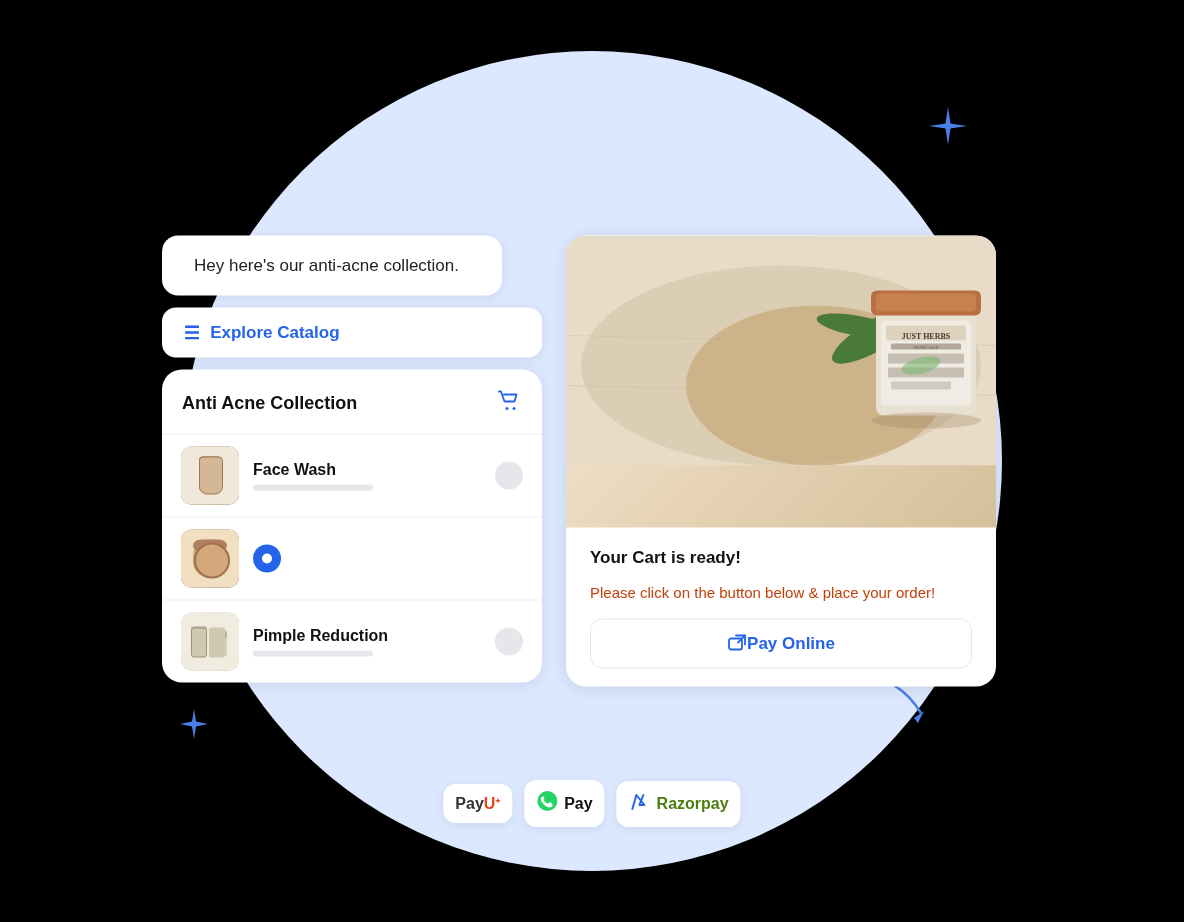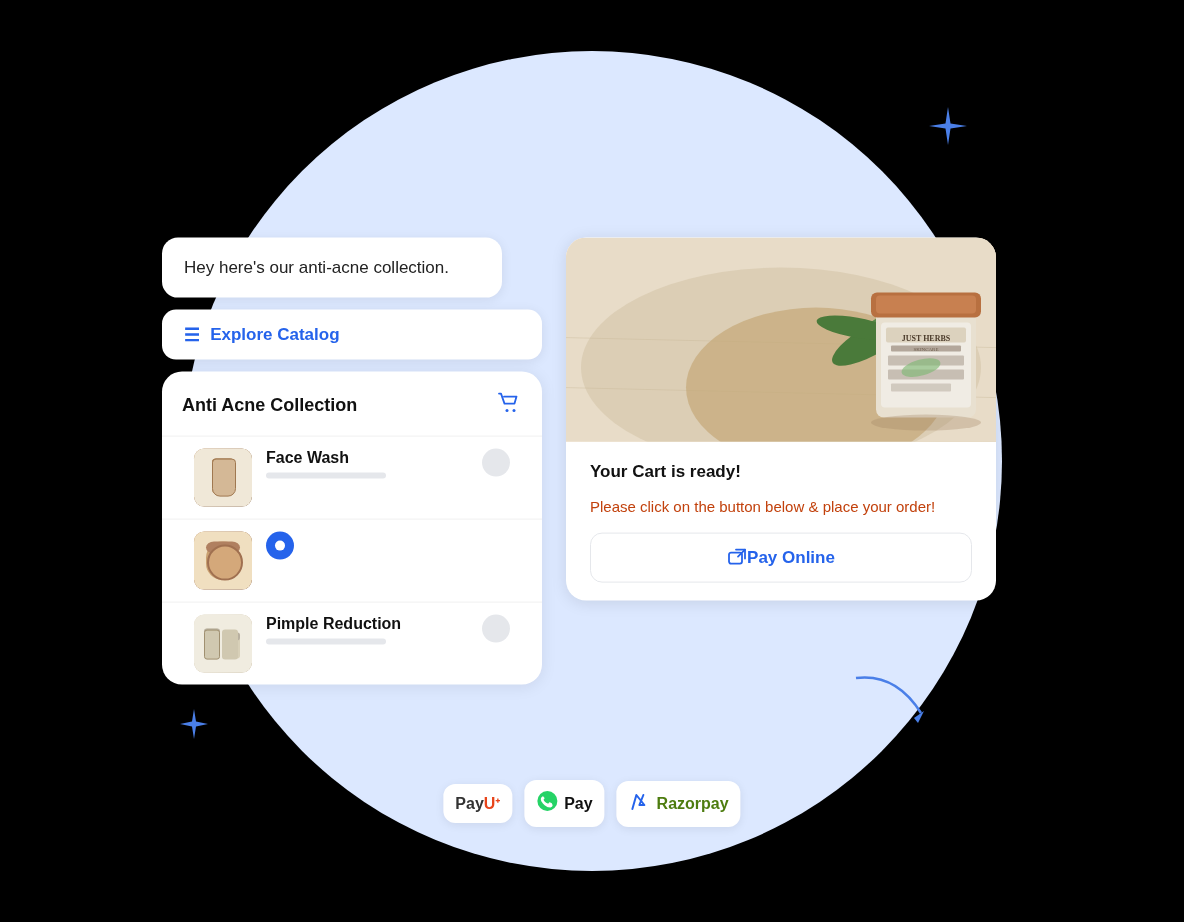--- a/index.html
+++ b/index.html
@@ -68,21 +68,21 @@
       display: flex;
       flex-direction: column;
       gap: 12px;
       width: 380px;
     }
 
     
     .chat-bubble {
       background: #fff;
       border-radius: 16px;
-      padding: 18px 22px;
+      padding: 18px 32px;
       box-shadow: 0 2px 12px rgba(0,0,0,0.08);
       font-size: 17px;
       color: #222;
       line-height: 1.4;
       max-width: 340px;
     }
 
     
     .explore-btn {
       background: #fff;
@@ -129,21 +129,22 @@
       background: none;
       border: none;
       cursor: pointer;
       color: #2563eb;
       font-size: 22px;
     }
 
     
     .product-item {
       display: flex;
-      padding: 12px 32px;
+      align-items: center;
+      padding: 12px 19px;
       gap: 14px;
       border-top: 1px solid #f0f0f0;
       position: relative;
     }
 
     .product-thumb {
       width: 58px;
       height: 58px;
       border-radius: 10px;
       overflow: hidden;
@@ -259,21 +260,21 @@
 
     .cart-card {
       background: #fff;
       border-radius: 20px;
       box-shadow: 0 2px 16px rgba(0,0,0,0.1);
       overflow: hidden;
     }
 
     .product-image-container {
       width: 100%;
-      height: 204px;
+      height: 292px;
       background: linear-gradient(135deg, #f5ede0 0%, #e8d5b8 50%, #d4c09a 100%);
       position: relative;
       overflow: hidden;
     }
 
     .cart-content {
       padding: 20px 24px 18px 24px;
     }
 
     .cart-ready-title {

